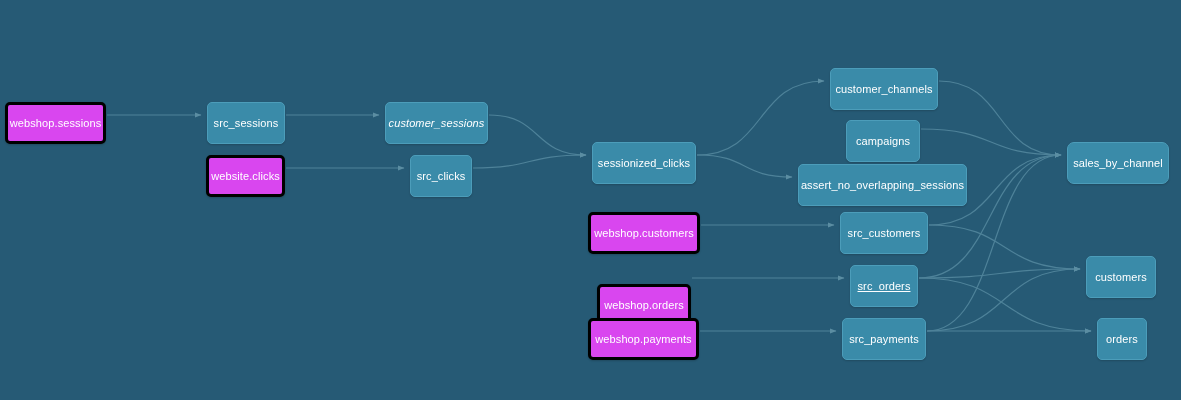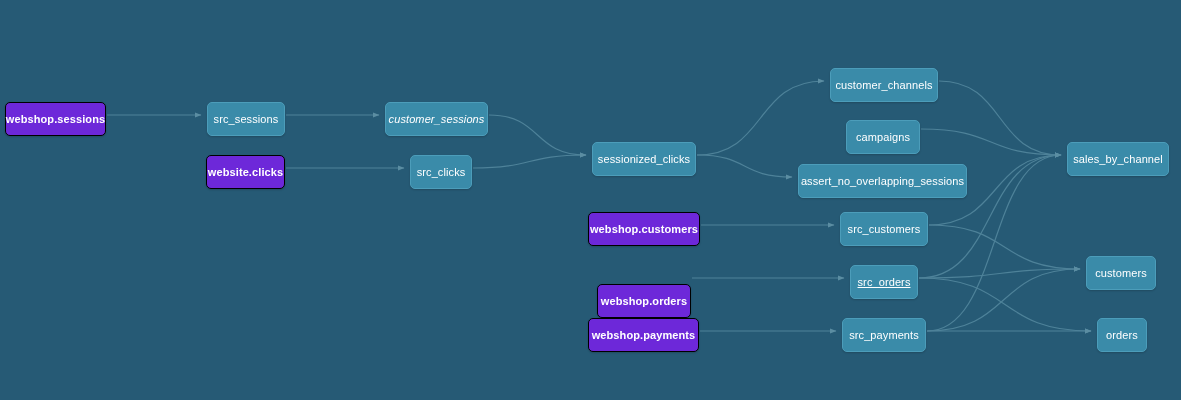--- a/index.html
+++ b/index.html
@@ -19,39 +19,38 @@
     position: absolute;
     left: 0;
     top: 0;
     width: 1181px;
     height: 400px;
     pointer-events: none;
   }
   .node {
     position: absolute;
     box-sizing: border-box;
-    height: 34px;
+    height: 42px;
     display: flex;
     align-items: center;
     justify-content: center;
     padding: 4px 10px;
     border-radius: 5px;
     color: #ffffff;
     font-size: 11px;
     line-height: 1;
     white-space: nowrap;
     letter-spacing: 0.1px;
     cursor: pointer;
     user-select: none;
   }
   .node.source {
-    background: #6d28d9;
-    border: 1px solid #000000;
+    background: #d946ef;
+    border: 3px solid #000000;
     box-shadow: 0 1px 2px rgba(0,0,0,0.18);
-    font-weight: bold;
   }
   .node.model {
     background: #3a8ba9;
     border: 1px solid #4c9dba;
     box-shadow: 0 1px 2px rgba(0,0,0,0.18);
   }
   .node-label {
     pointer-events: none;
   }
 </style>
@@ -127,21 +126,21 @@
       </div>
       <div class="node model" style="left: 840px; top: 212px; width: 88px;">
         <span class="node-label">src_customers</span>
       </div>
       <div class="node model" style="left: 850px; top: 265px; width: 68px; text-decoration: underline;">
         <span class="node-label">src_orders</span>
       </div>
       <div class="node model" style="left: 842px; top: 318px; width: 84px;">
         <span class="node-label">src_payments</span>
       </div>
-      <div class="node model" style="left: 1067px; top: 142px; width: 102px;">
+      <div class="node model" style="left: 1067px; top: 142px; width: 102px; border-radius: 7px;">
         <span class="node-label">sales_by_channel</span>
       </div>
       <div class="node model" style="left: 1086px; top: 256px; width: 70px;">
         <span class="node-label">customers</span>
       </div>
       <div class="node model" style="left: 1097px; top: 318px; width: 50px;">
         <span class="node-label">orders</span>
       </div>
     </div>
 </div>

